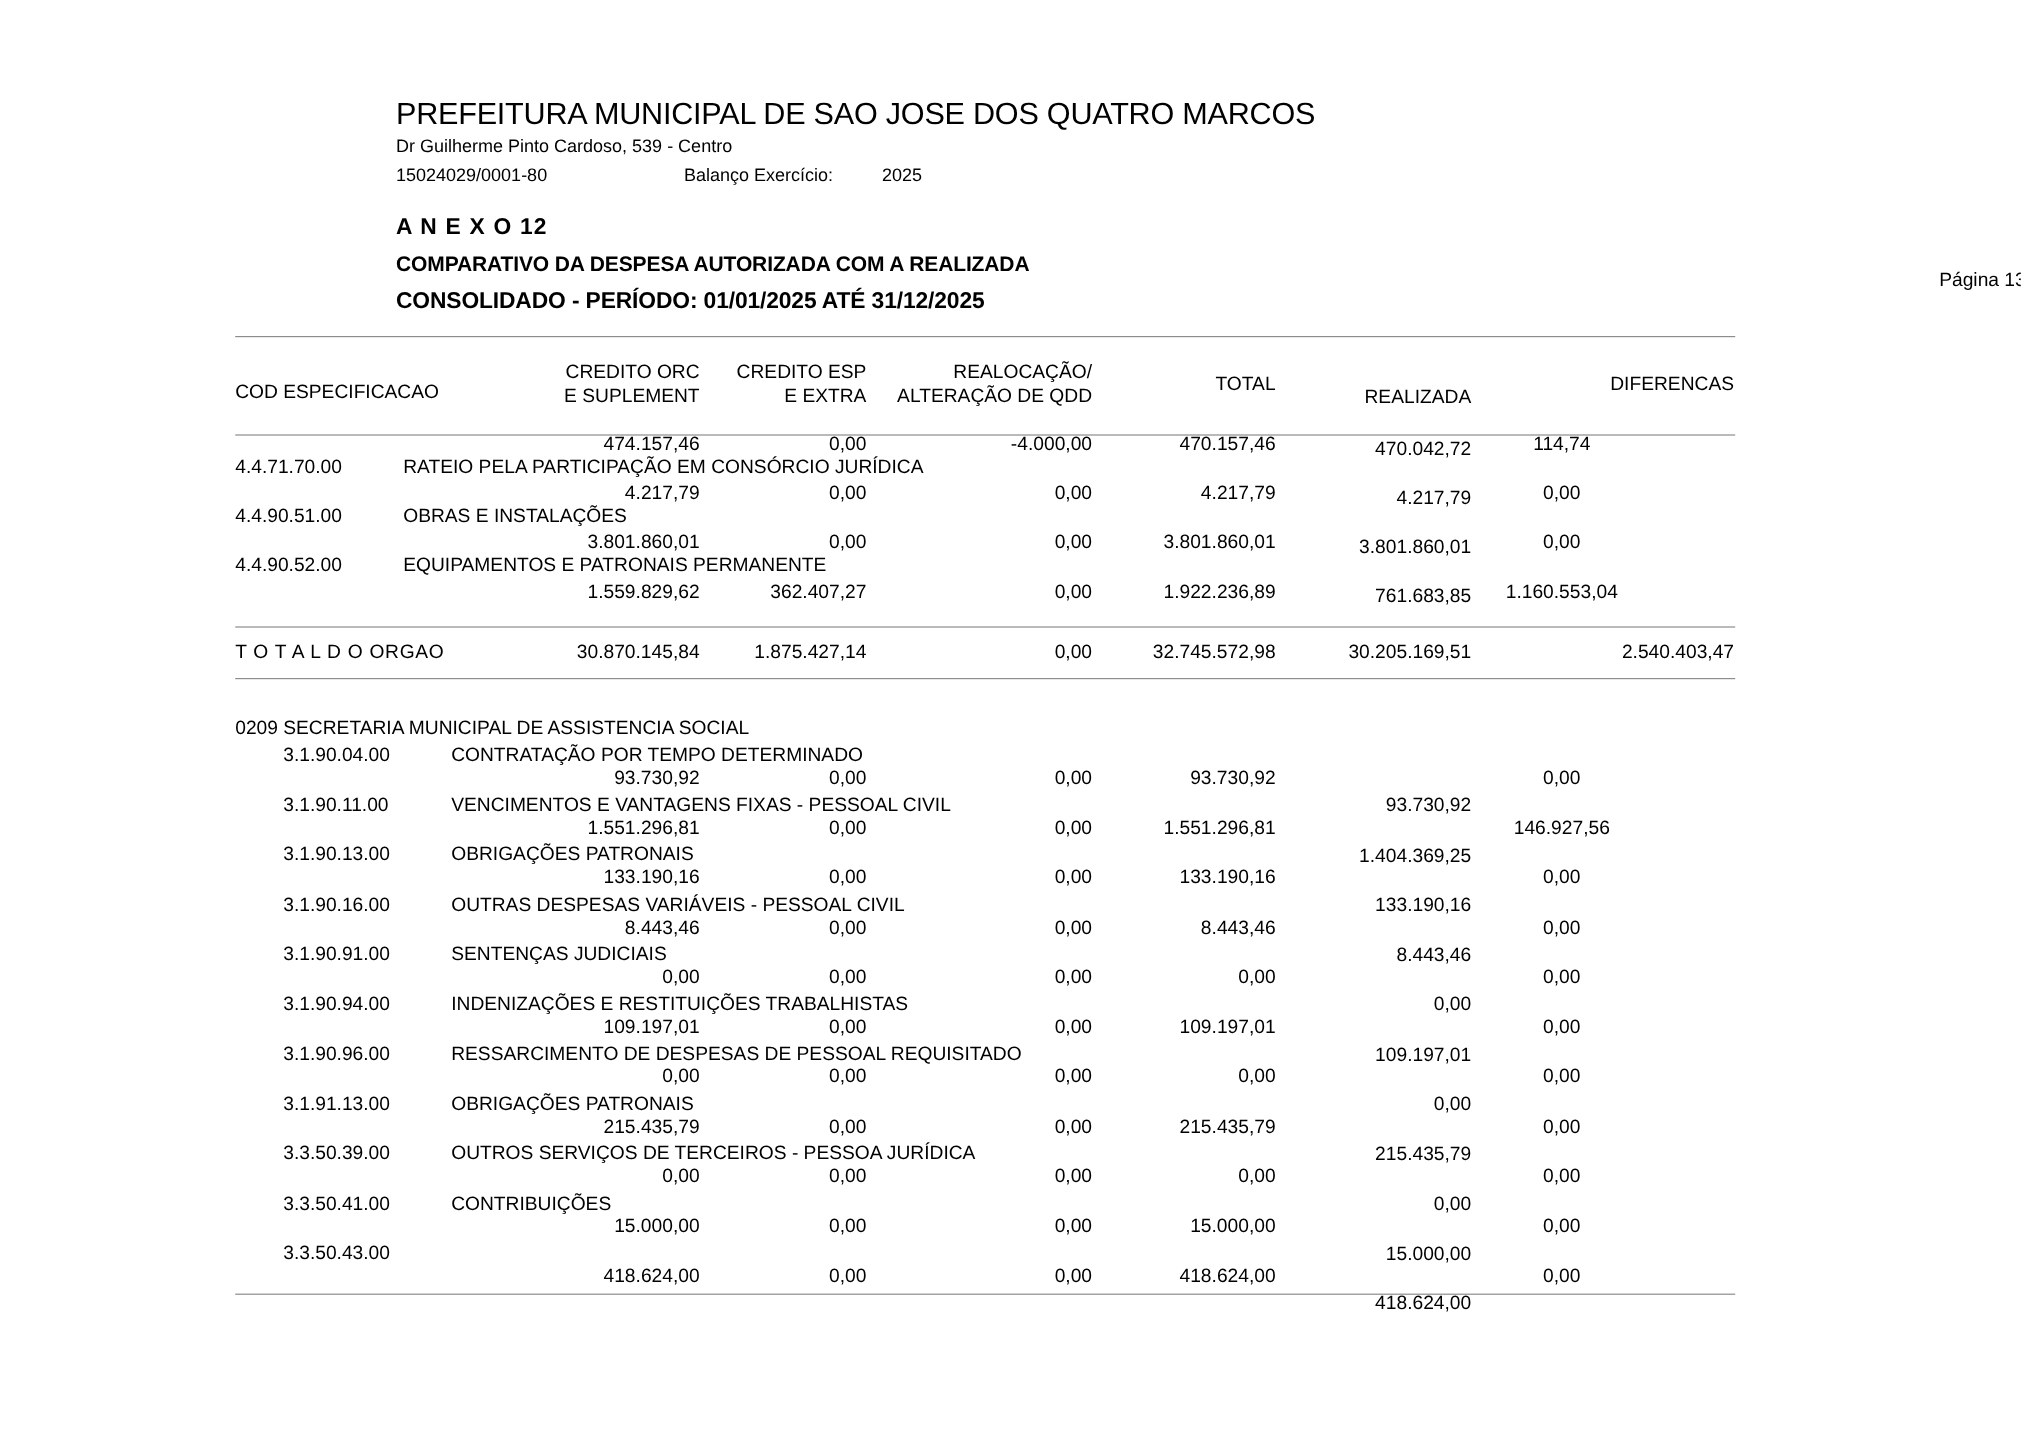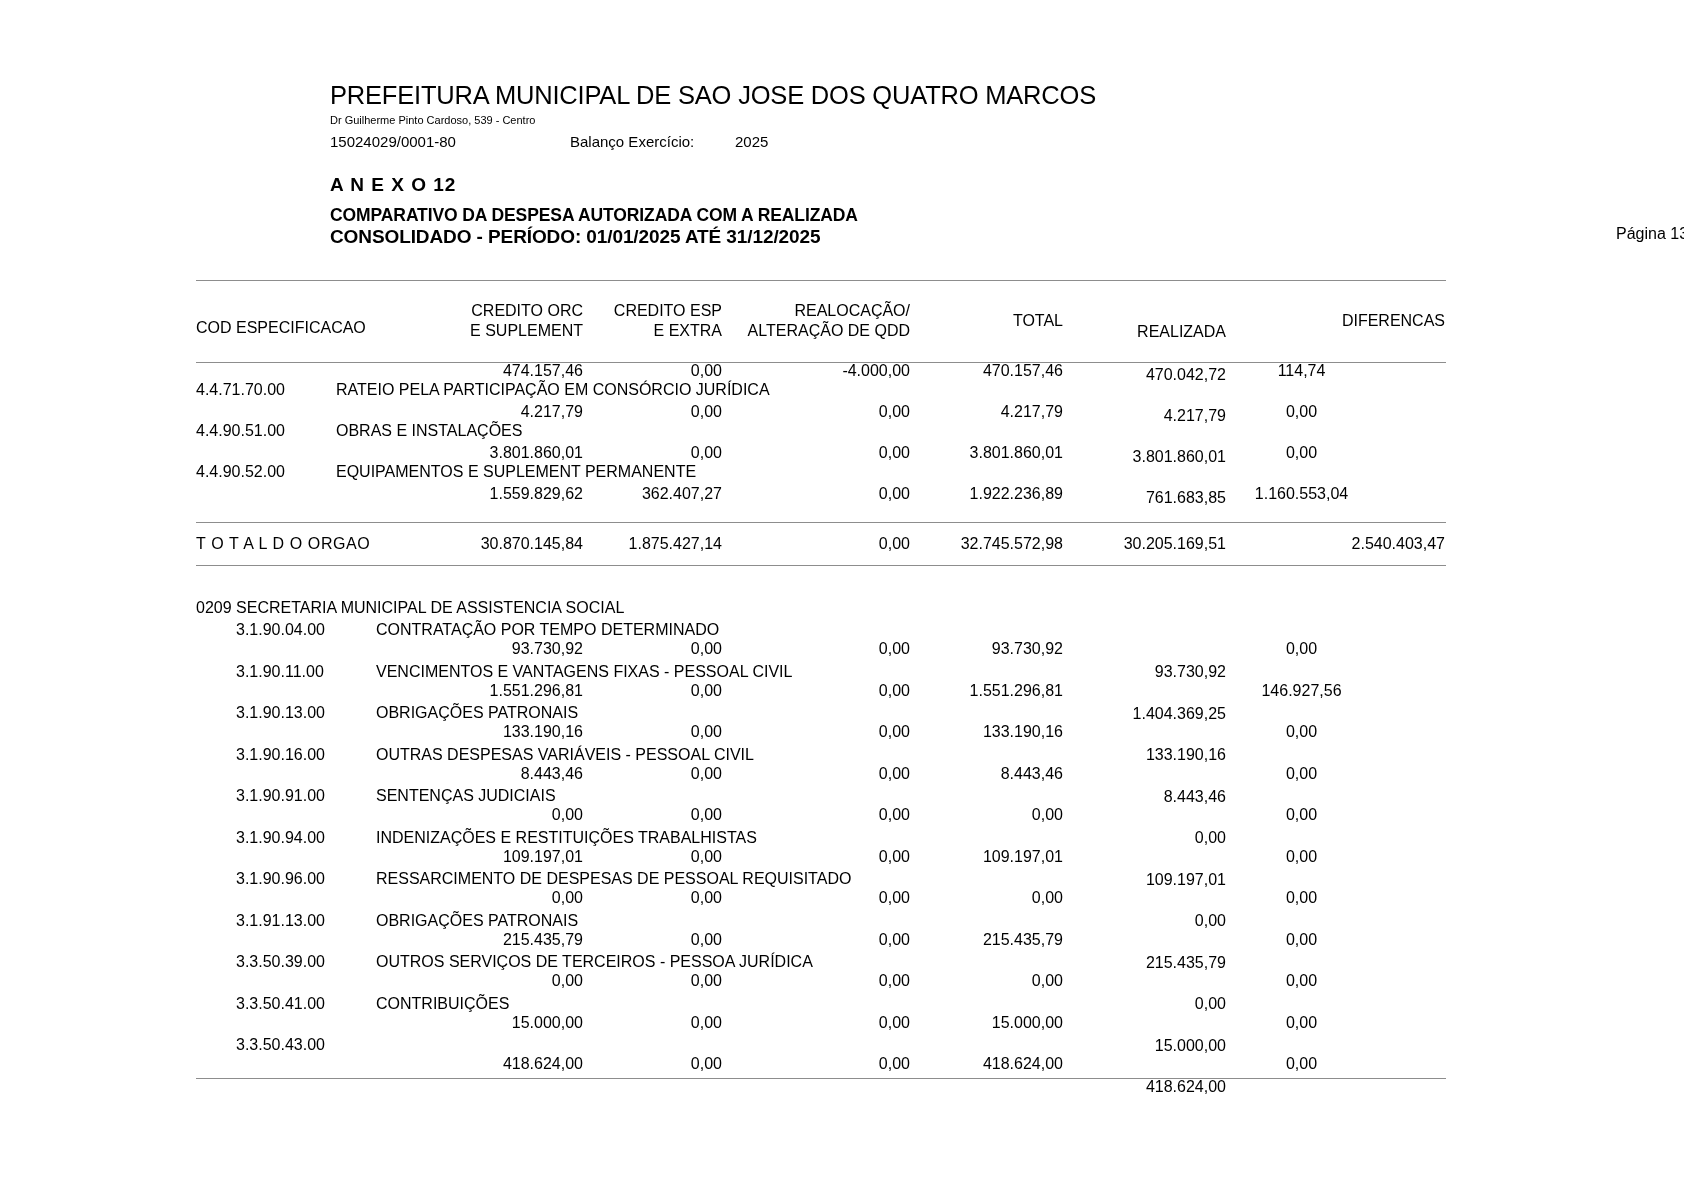--- a/index.html
+++ b/index.html
@@ -32,21 +32,21 @@
     width: 1150px;
   }
   .org-title {
     font-size: 25.5px;
     font-weight: normal;
     letter-spacing: -0.2px;
     line-height: 1.05;
     white-space: nowrap;
   }
   .org-address {
-    font-size: 11px;
+    font-size: 15px;
     line-height: 1.25;
     margin-top: 5px;
   }
   .doc-idline {
     margin-top: 4px;
     font-size: 15px;
     line-height: 1.3;
     position: relative;
     height: 20px;
   }
@@ -72,20 +72,21 @@
     font-weight: bold;
     letter-spacing: 1px;
   }
   .subtitle {
     margin-top: 9px;
     font-size: 17.5px;
     font-weight: bold;
     letter-spacing: -0.1px;
   }
   .period {
+    margin-top: 10px;
     font-size: 19px;
     font-weight: bold;
     letter-spacing: -0.1px;
   }
 
   .page-number {
     position: absolute;
     right: 0px;
     top: 225px;
     width: 1340px;
@@ -288,21 +289,21 @@
         <div class="nums">
           <span class="cell c-credorc">3.801.860,01</span>
           <span class="cell c-credesp">0,00</span>
           <span class="cell c-realoc">0,00</span>
           <span class="cell c-total">3.801.860,01</span>
           <span class="cell c-realizada">3.801.860,01</span>
           <span class="cell c-difer">0,00</span>
         </div>
         <div class="desc">
           <span class="cell c-cod">4.4.90.52.00</span>
-          <span class="cell c-esp">EQUIPAMENTOS E SUPLEMENT PERMANENTE</span>
+          <span class="cell c-esp">EQUIPAMENTOS E PATRONAIS PERMANENTE</span>
         </div>
       </div>
       <div class="entry">
         <div class="nums">
           <span class="cell c-credorc">1.559.829,62</span>
           <span class="cell c-credesp">362.407,27</span>
           <span class="cell c-realoc">0,00</span>
           <span class="cell c-total">1.922.236,89</span>
           <span class="cell c-realizada">761.683,85</span>
           <span class="cell c-difer">1.160.553,04</span>

